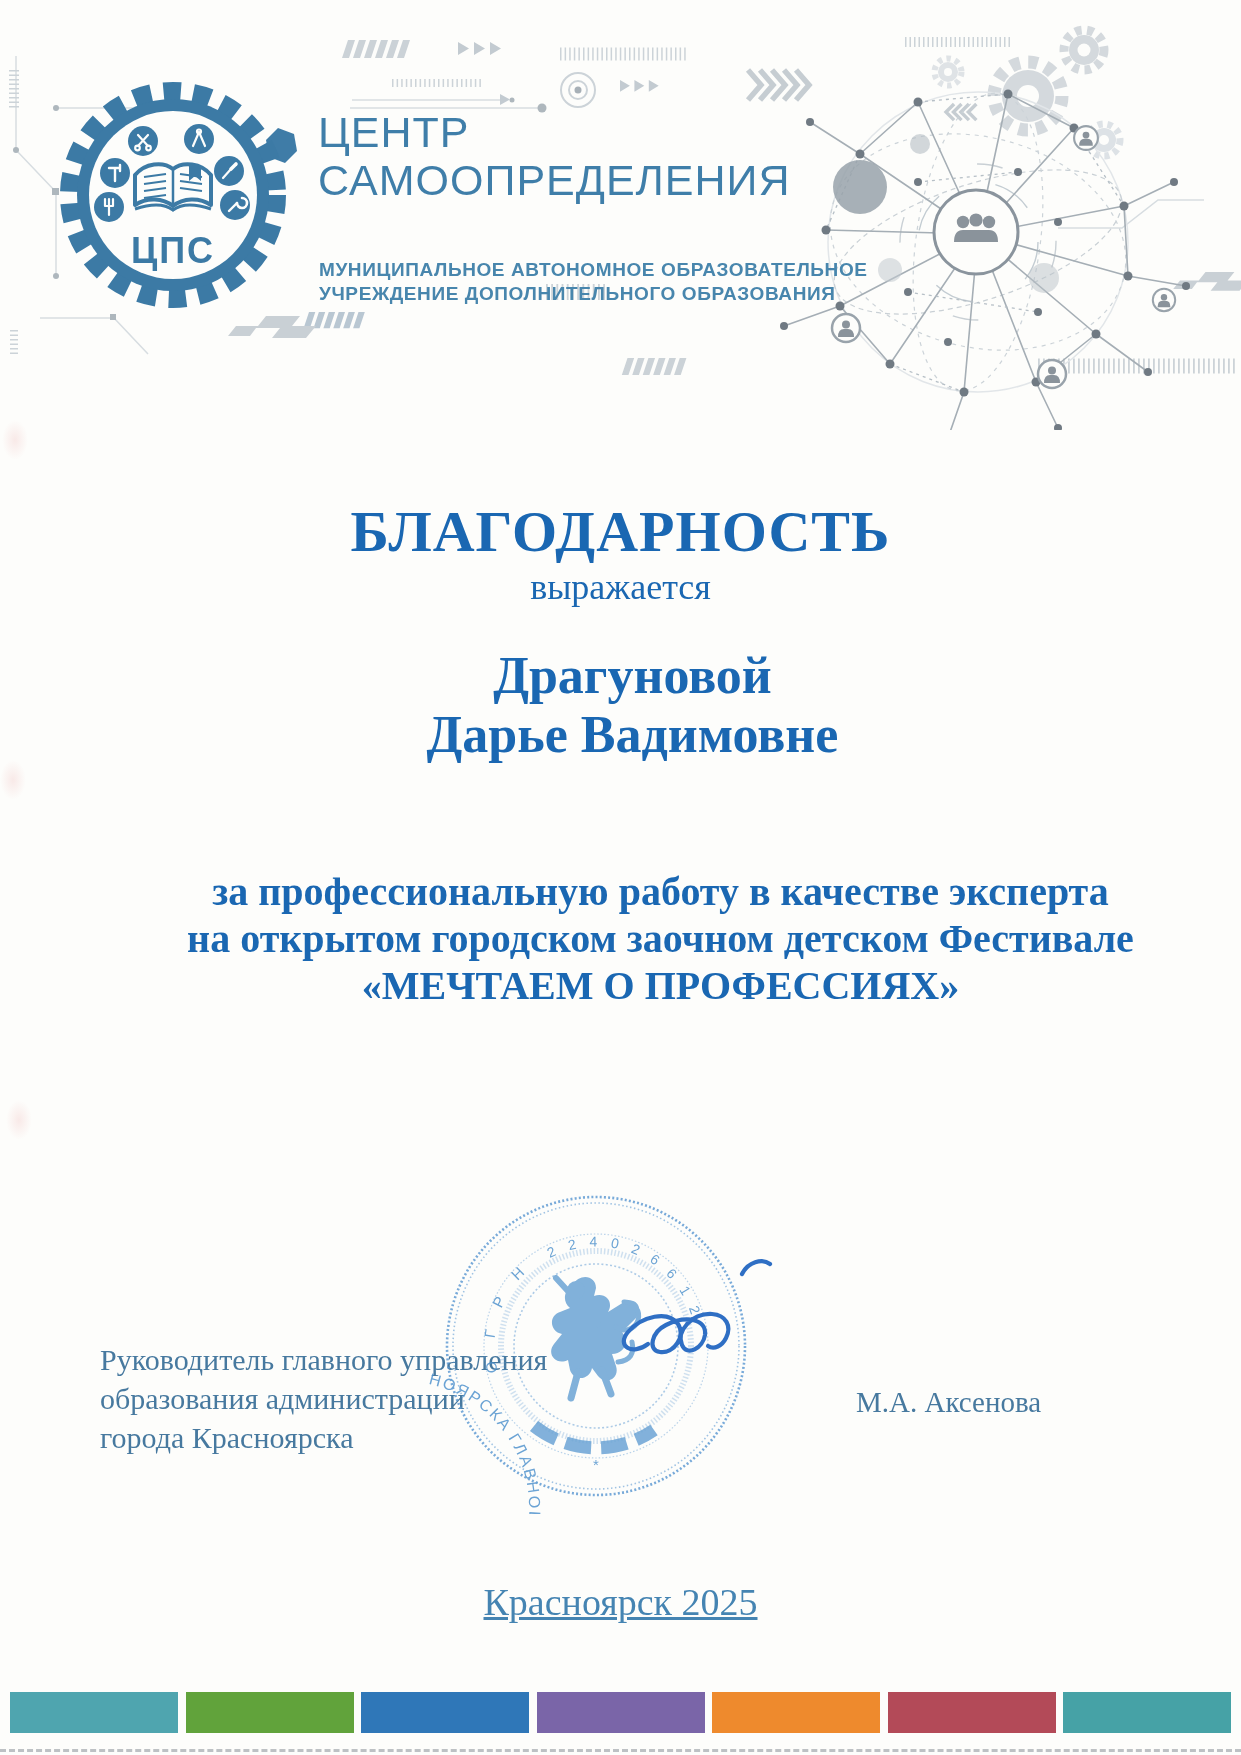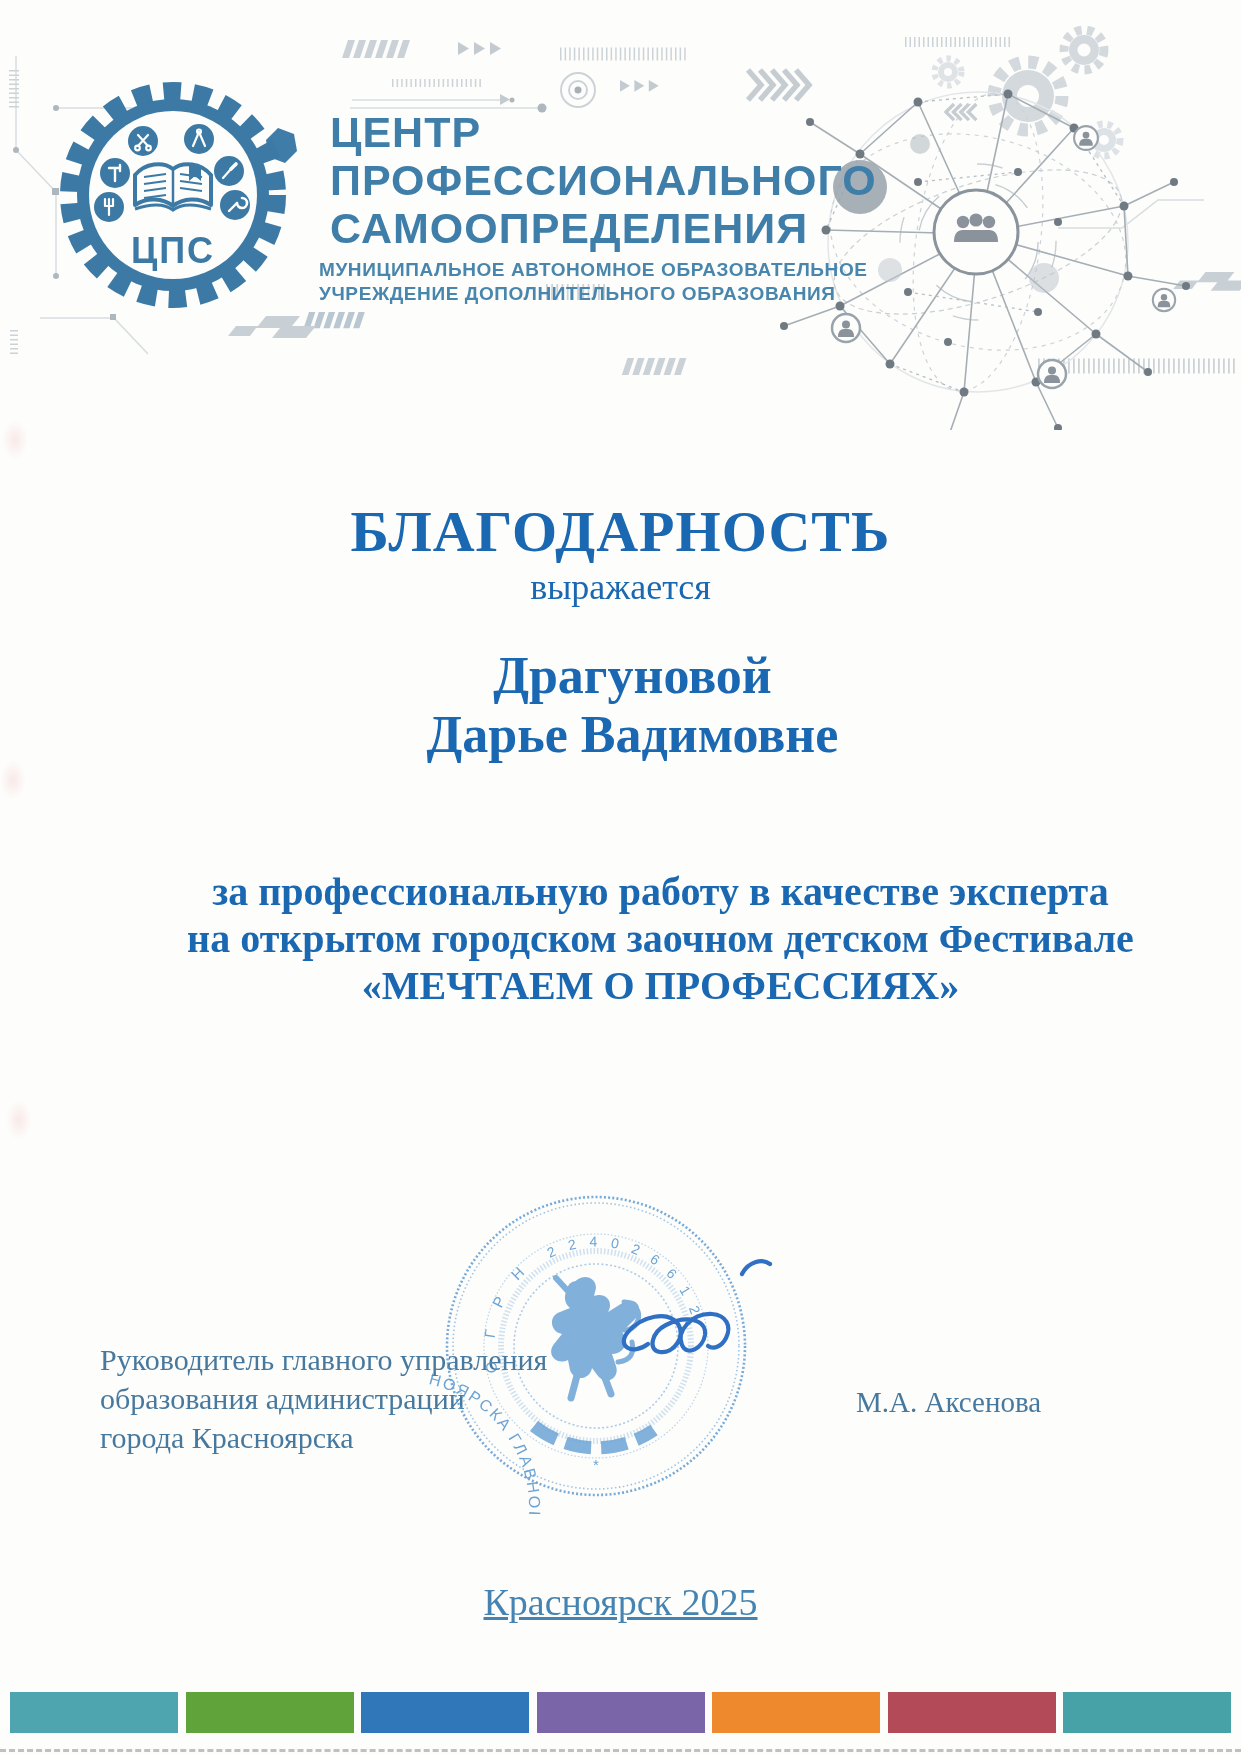--- a/index.html
+++ b/index.html
@@ -2,22 +2,22 @@
 <html><head>
 <meta charset="utf-8">
 <style>
   html,body{margin:0;padding:0;background:#e8e8e8;}
   .page{position:relative;width:1241px;height:1755px;margin:0 auto;background:#fdfdfb;overflow:hidden;
         font-family:"Liberation Serif",serif;}
   
   .deco{position:absolute;left:0;top:0;}
   .logo{position:absolute;left:48px;top:70px;width:250px;height:260px;}
   .org-title{position:absolute;left:318px;top:108px;color:#3f7ea9;
-             font-family:"Liberation Sans",sans-serif;font-weight:bold;
-             font-size:43px;line-height:48px;letter-spacing:1px;margin-left:12px;}
+             font-family:"Liberation Sans",sans-serif;font-weight:normal;
+             font-size:43px;line-height:48px;letter-spacing:1px;}
   .org-sub{position:absolute;left:319px;top:258px;color:#4886ad;
            font-family:"Liberation Sans",sans-serif;font-weight:bold;
            font-size:19px;line-height:24px;letter-spacing:.6px;}
   
   .c-title{position:absolute;left:0;top:498px;width:100%;text-align:center;
            font-size:58px;font-weight:bold;color:#1a67b2;letter-spacing:1px;}
   .c-sub{position:absolute;left:0;top:566px;width:100%;text-align:center;
          font-size:36px;color:#1a67b2;}
   .recipient{position:absolute;left:12px;top:646px;width:100%;text-align:center;
              font-size:52px;line-height:59px;font-weight:bold;color:#1a67b2;}
@@ -266,21 +266,20 @@
         <path d="M7 -13 L29 -10 M7 -6 L29 -3 M7 1 L29 4" stroke-width="2"></path>
         <path d="M-38 22 C-20 16 -8 17 0 23 C8 17 20 16 38 22" stroke-width="3"></path>
       </g>
       <path d="M16 -21 h12 v15 l-6 -5 -6 5 z" fill="#3c7aa5"></path>
     </g>
     <text x="0" y="68" text-anchor="middle" font-family="Liberation Sans, sans-serif" font-weight="bold" font-size="36" letter-spacing="2" fill="#3c7aa5">ЦПС</text>
   </svg>
 
   <div class="org-title" style="color: rgb(63, 126, 169);">
     <div>ЦЕНТР</div>
-    <div>ПРОФЕССИОНАЛЬНОГО</div>
     <div>САМООПРЕДЕЛЕНИЯ</div>
   </div>
   <div class="org-sub">
     <div>МУНИЦИПАЛЬНОЕ АВТОНОМНОЕ ОБРАЗОВАТЕЛЬНОЕ</div>
     <div>УЧРЕЖДЕНИЕ ДОПОЛНИТЕЛЬНОГО ОБРАЗОВАНИЯ</div>
   </div>
 
   <div class="c-title" style="color: rgb(26, 103, 178);">БЛАГОДАРНОСТЬ</div>
   <div class="c-sub" style="color: rgb(26, 103, 178);">выражается</div>
   <div class="recipient" style="color: rgb(26, 103, 178);">

